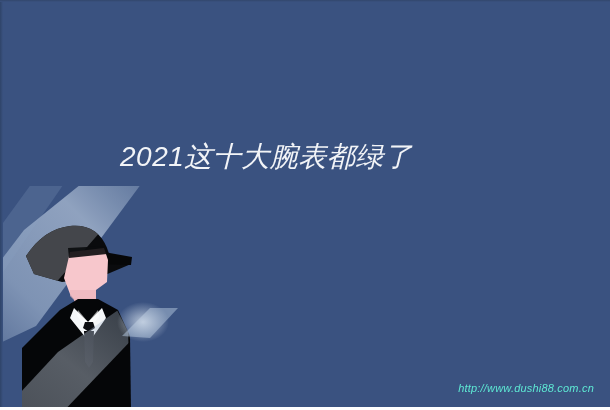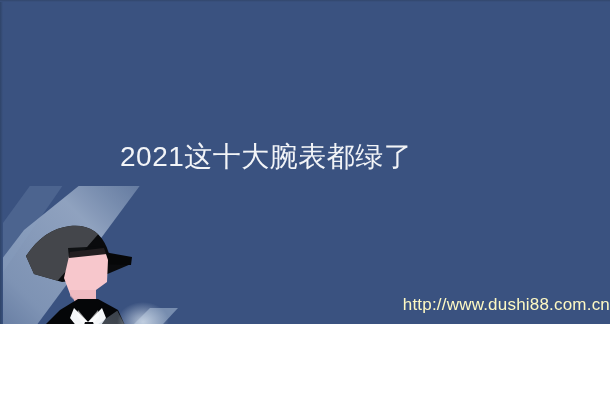--- a/index.html
+++ b/index.html
@@ -5,24 +5,25 @@
 <style>
   html, body {
     margin: 0;
     padding: 0;
     background: #ffffff;
   }
 
   #canvas {
     position: relative;
     width: 610px;
-    height: 324px;
+    height: 407px;
     overflow: hidden;
     background: #3a5280;
     font-family: "Liberation Sans", "DejaVu Sans", sans-serif;
+    font-style: italic;
   }
 
   
   #edge-left {
     position: absolute;
     left: 0; top: 0;
     width: 3px; height: 410px;
     background: linear-gradient(to right, #2f4468, #3a5280);
     pointer-events: none;
   }
@@ -43,25 +44,25 @@
     font-size: 28px;
     line-height: 38px;
     color: #f2f4f7;
     letter-spacing: 0.5px;
     white-space: nowrap;
   }
 
   
   #watermark {
     position: absolute;
-    right: 0;
+    right: 16px;
     bottom: 11px;
-    font-size: 17px;
+    font-size: 11px;
     line-height: 16px;
-    color: #fef9c3;
+    color: #5eead4;
     letter-spacing: 0.2px;
   }
 
   
   #illustration {
     position: absolute;
     left: 0;
     top: 186px;
     width: 200px;
     height: 224px;

